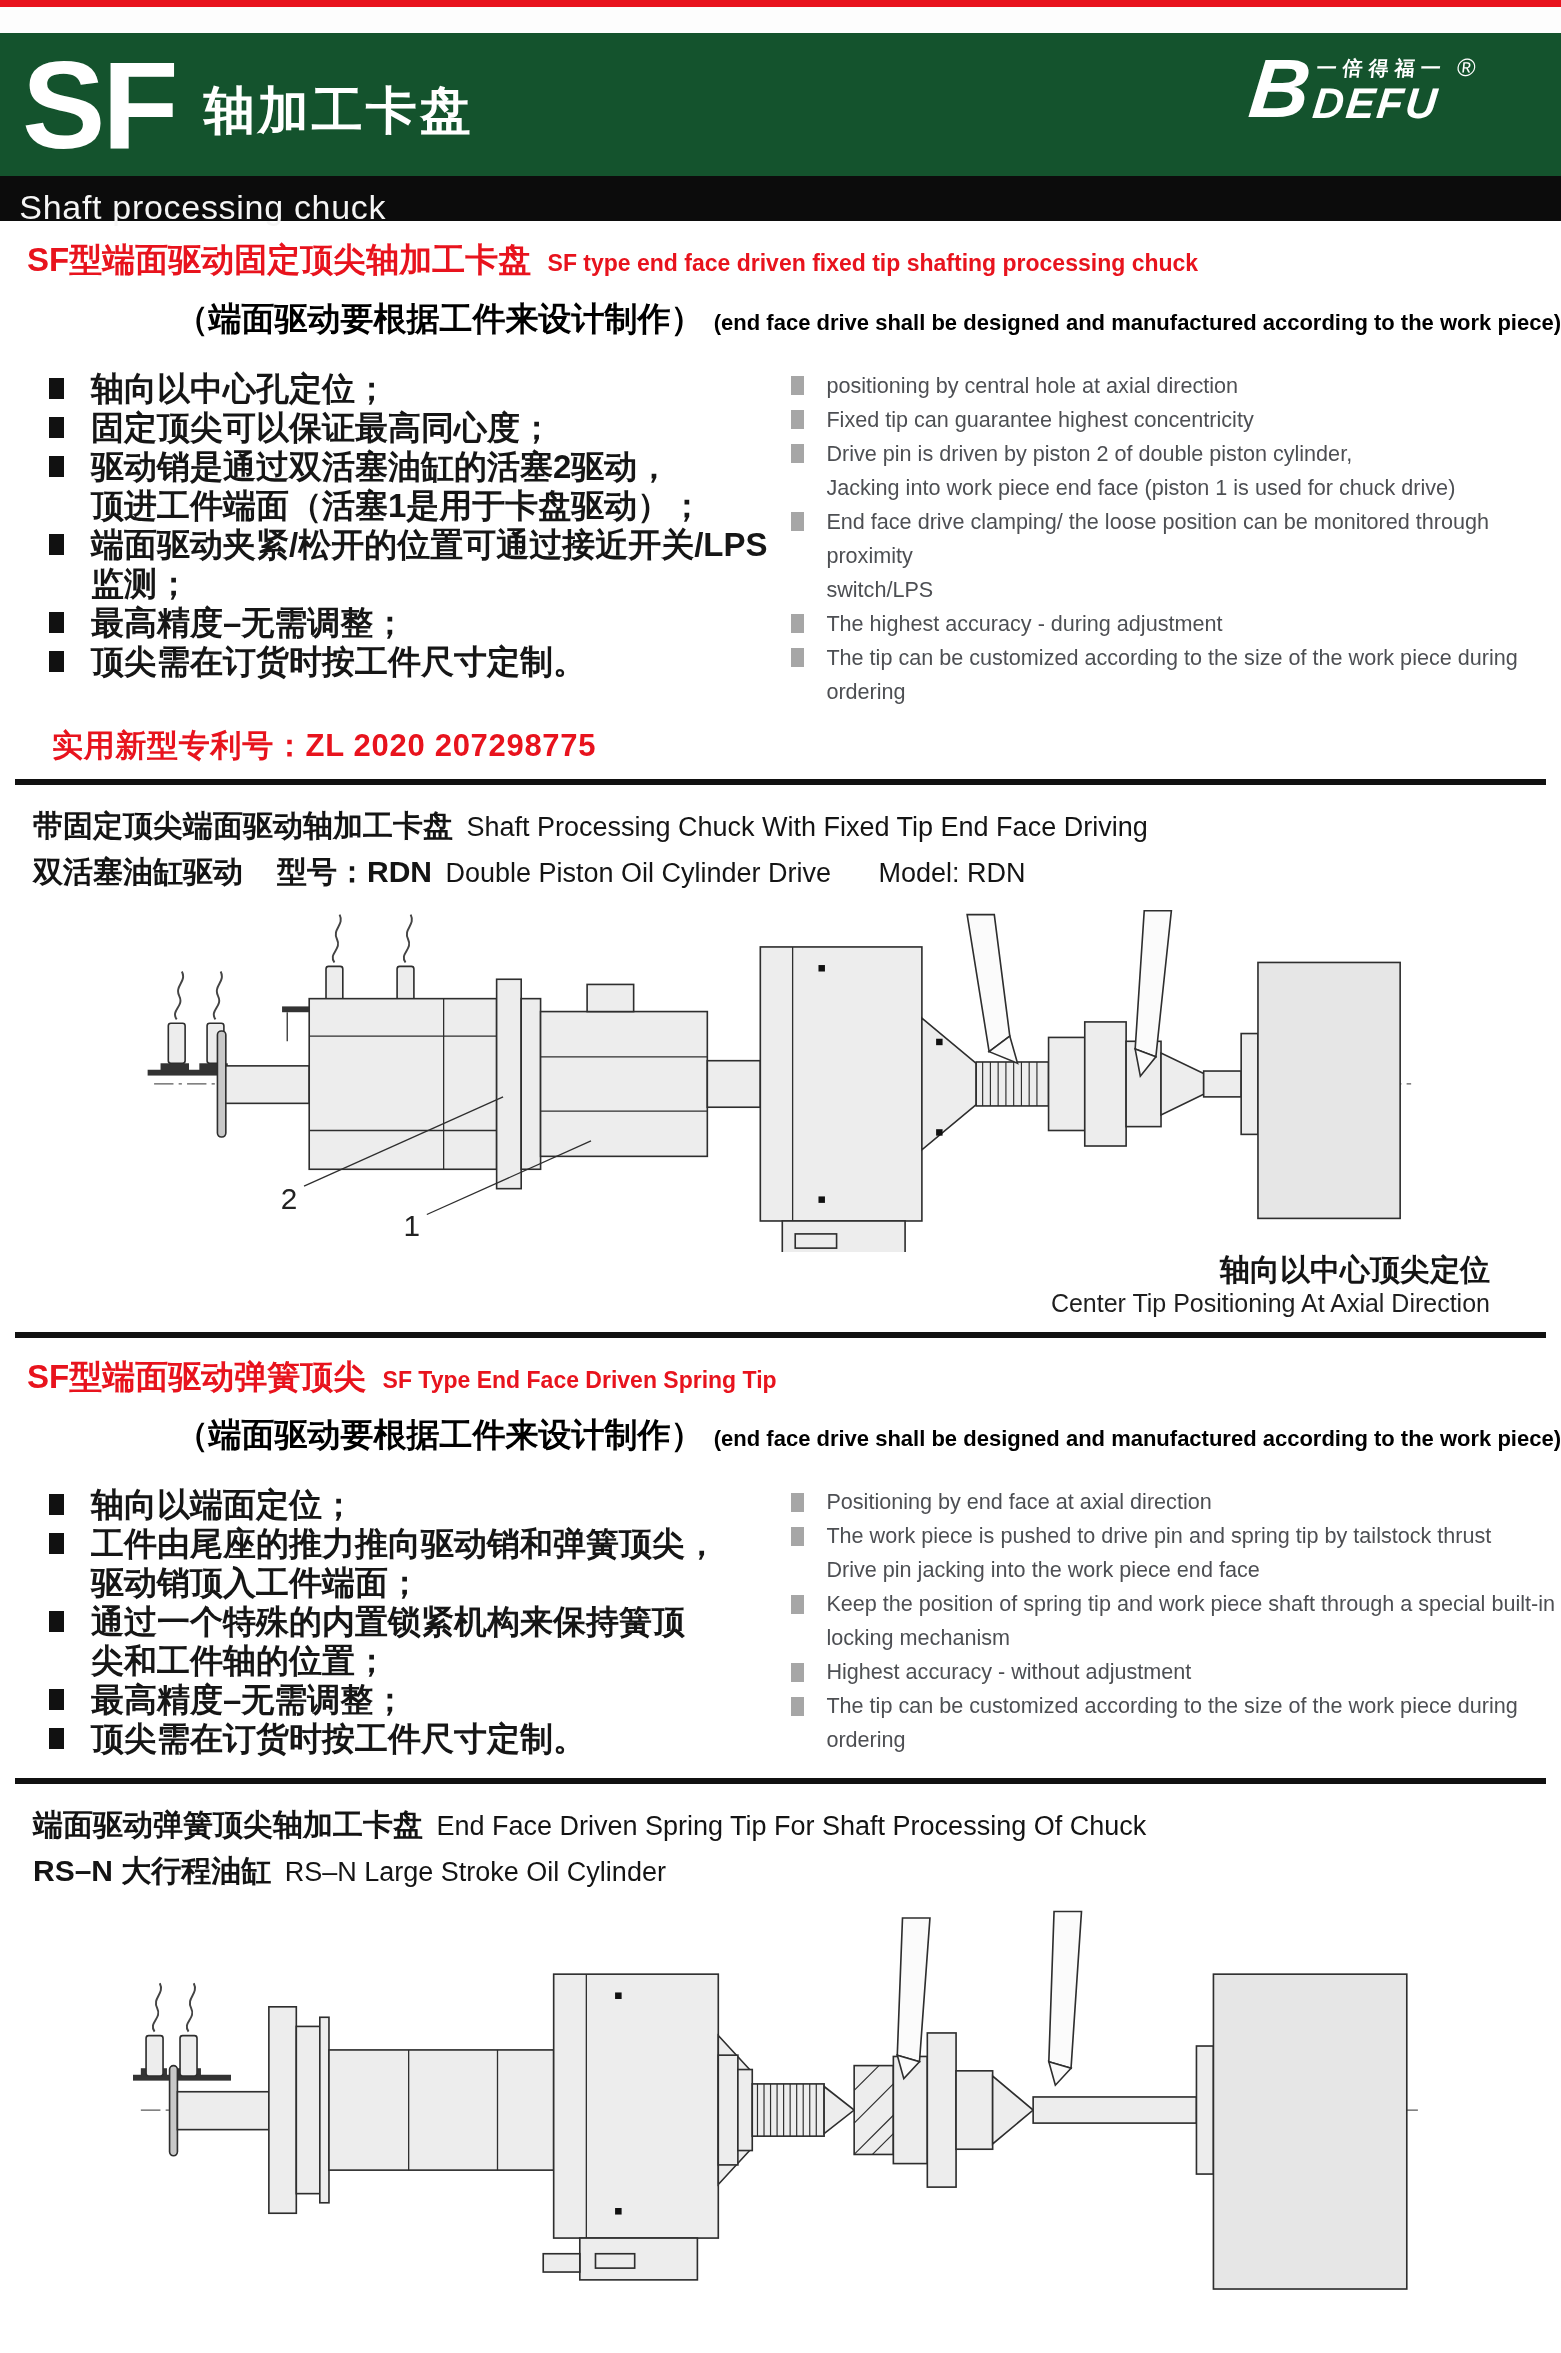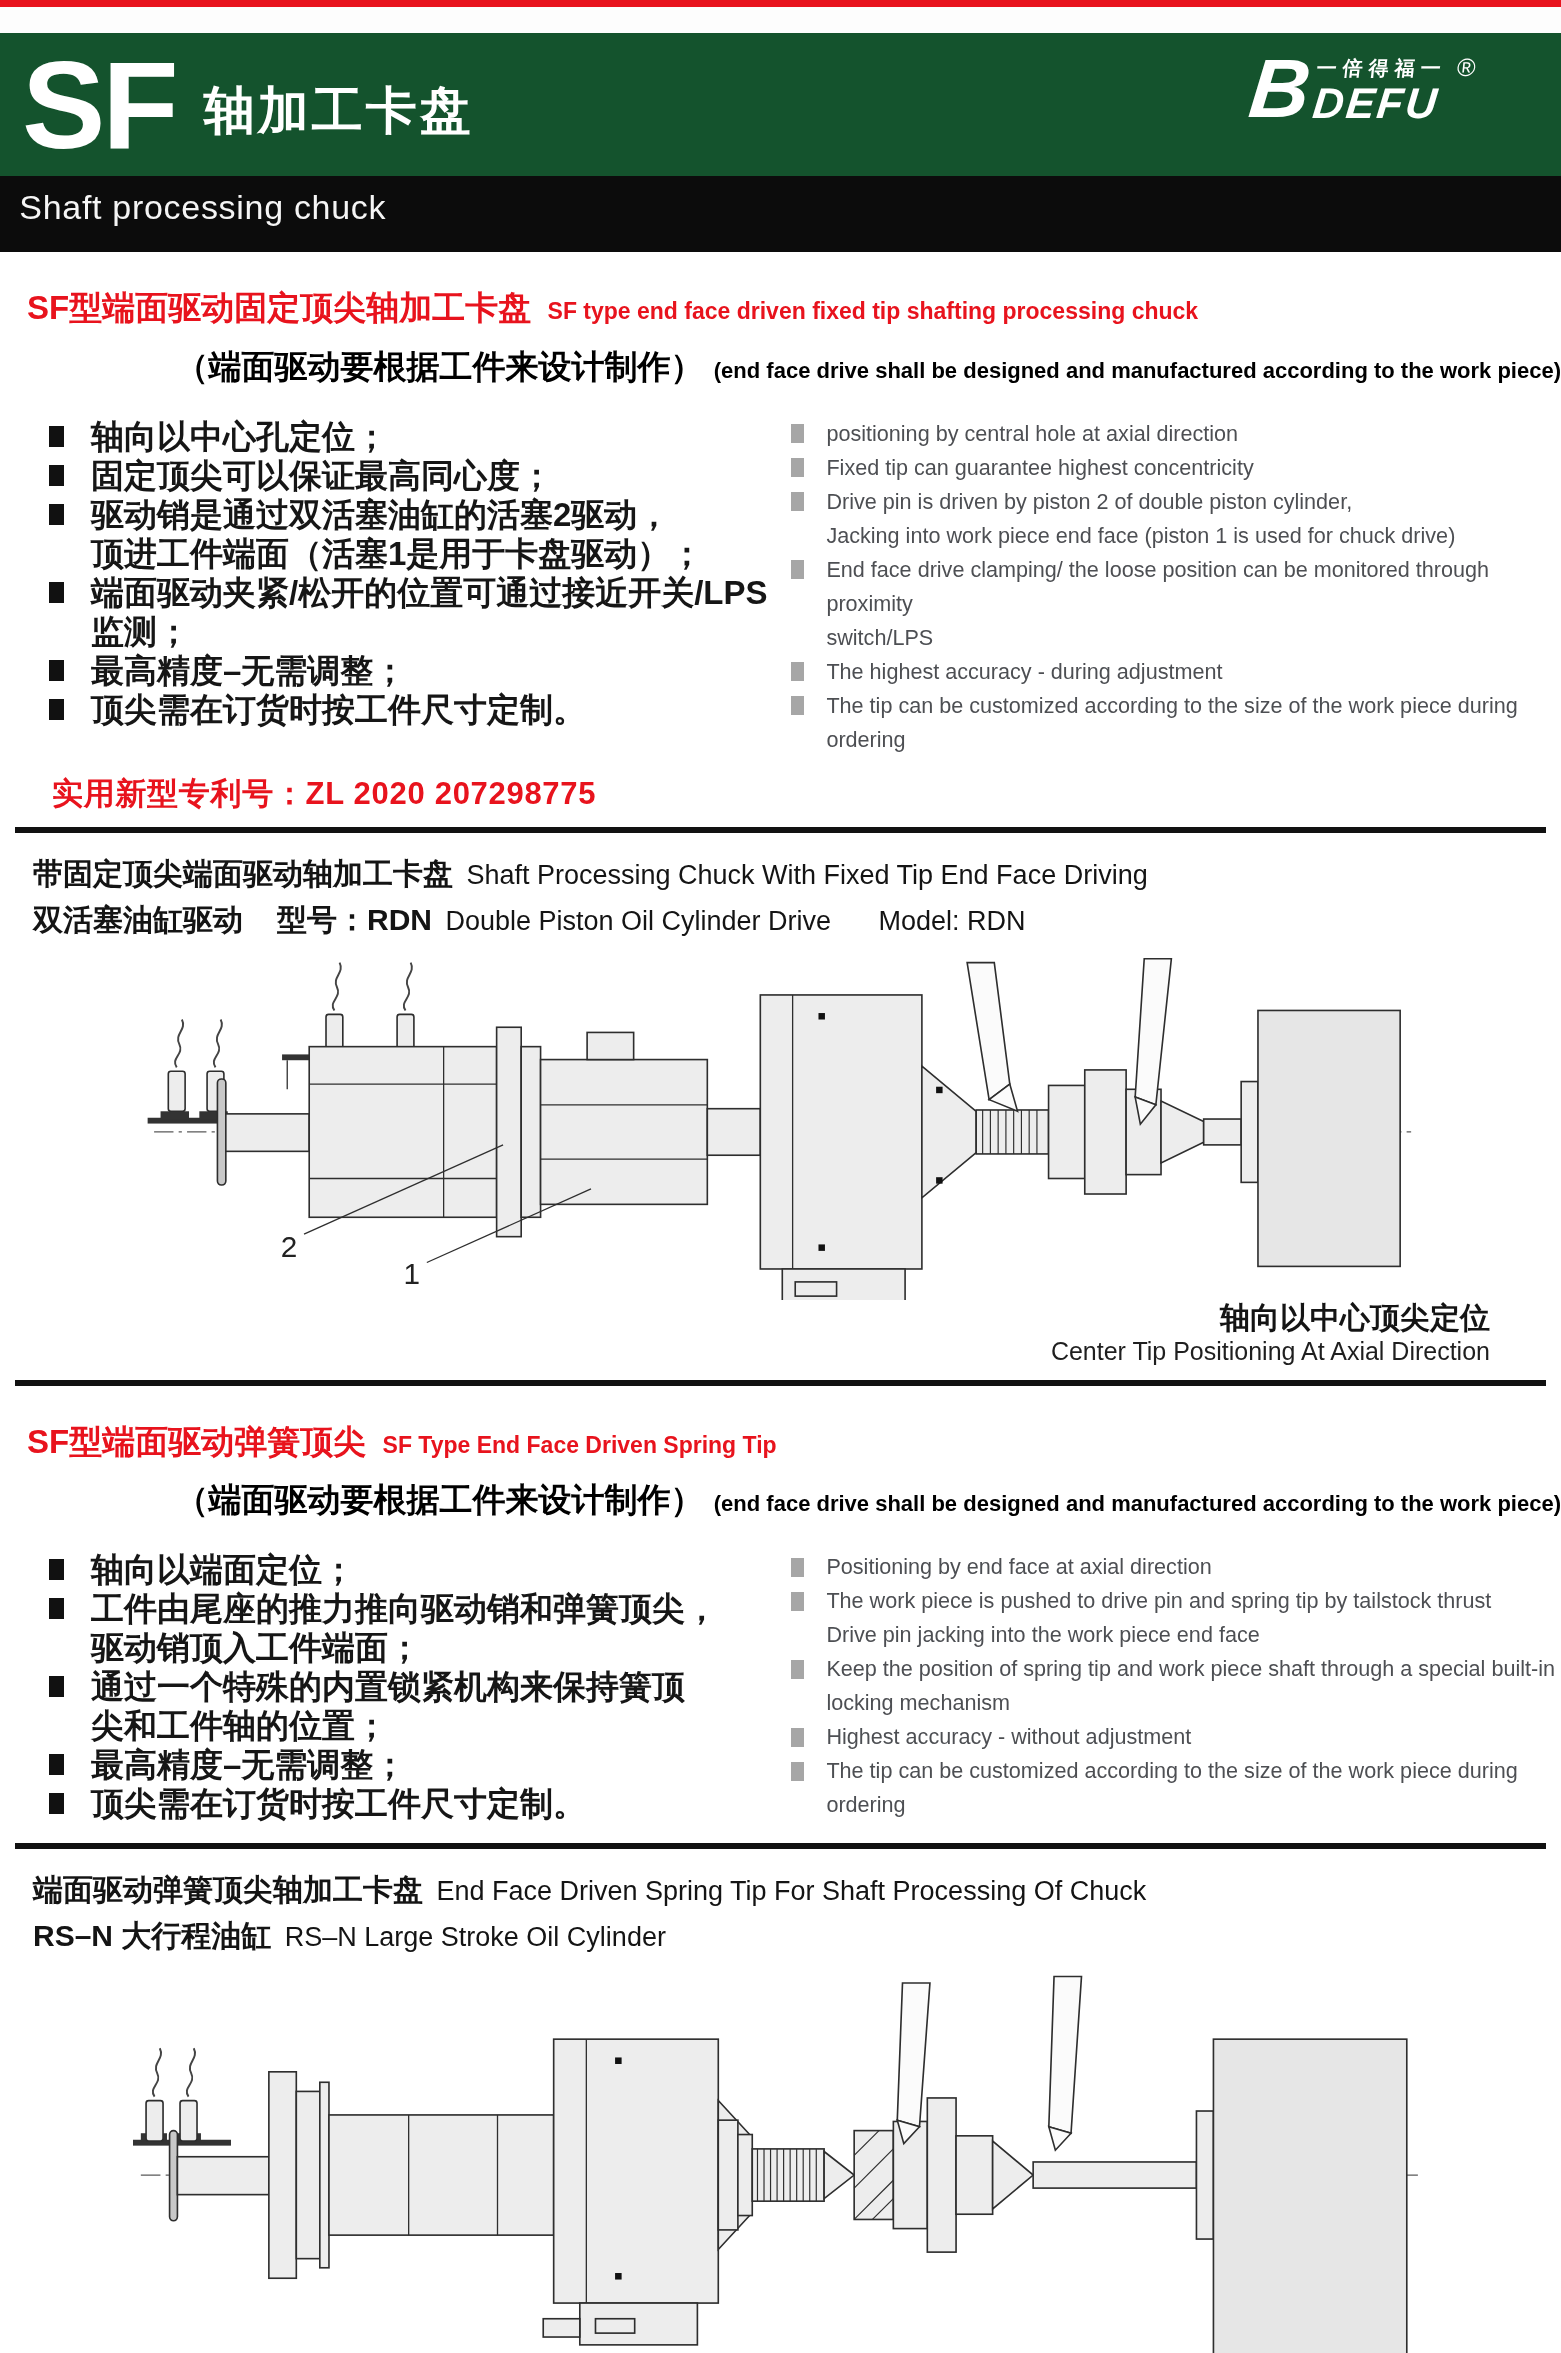--- a/index.html
+++ b/index.html
@@ -18,25 +18,25 @@
   }
   .band .sf { font-size:125px; font-weight:700; line-height:1; margin-left:22px; letter-spacing:-3px; }
   .band .zh-title { font-size:51px; font-weight:700; margin-left:28px; transform:translateY(7.4px); letter-spacing:3px;font-family:Liberation Mono, monospace; }
   .logo { position:absolute; right:88px; top:21px; display:flex; align-items:flex-end; transform:skewX(-6deg); }
   .logo .bigb { font-size:83px; font-weight:700; font-style:italic; line-height:.85; letter-spacing:0; }
   .logo .lcol { display:flex; flex-direction:column; margin-left:4.5px; }
   .logo .lzh { font-size:20px; font-weight:700; letter-spacing:6px; }
   .logo .len { font-size:43px; font-weight:700; font-style:italic; letter-spacing:2.2px; line-height:1; }
   .logo .reg { font-size:25px; font-weight:400; margin-left:10.4px; transform:translateY(-43px); }
   .blackbar {
-    height:76px; background:#0c0c0c; color:#f5f5f5;
+    height:45px; background:#0c0c0c; color:#f5f5f5;
     font-size:34px; line-height:63px; padding-left:19.3px; letter-spacing:0.7px;
   }
   
-  .sec-title { margin:34px 0 0 27px; line-height:43px; color:#e8131d; }
+  .sec-title { margin:17px 0 0 27px; line-height:43px; color:#e8131d; }
   .sec-title .zh { font-size:33px; font-weight:700; }
   .sec-title .en { font-size:23px; font-weight:600; margin-left:16.4px; }
   .sec-note { margin:7.4px 0 0 15px; line-height:43px; color:#000000;text-align:right; }
   .sec-note .zh { font-size:33px; font-weight:700; }
   .sec-note .en { font-size:22px; font-weight:600; margin-left:10.4px; }
   
   .cols { display:flex; margin-top:21px; }
   .col-zh { width:773px; padding-left:49px; }
   .col-en { flex:1; padding-left:18px; }
   ul.blist { list-style:none; }

